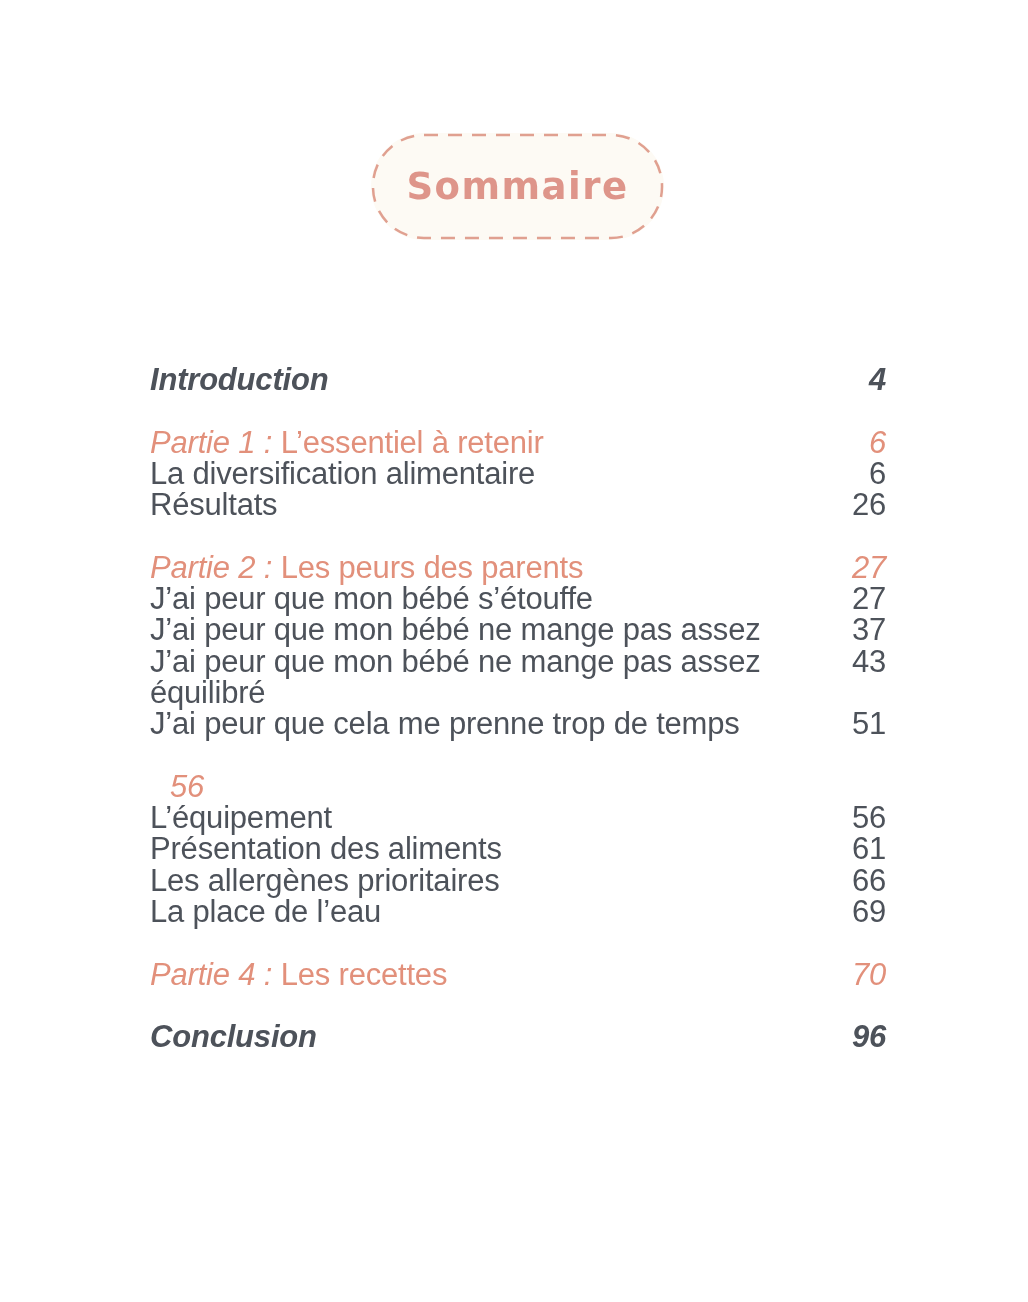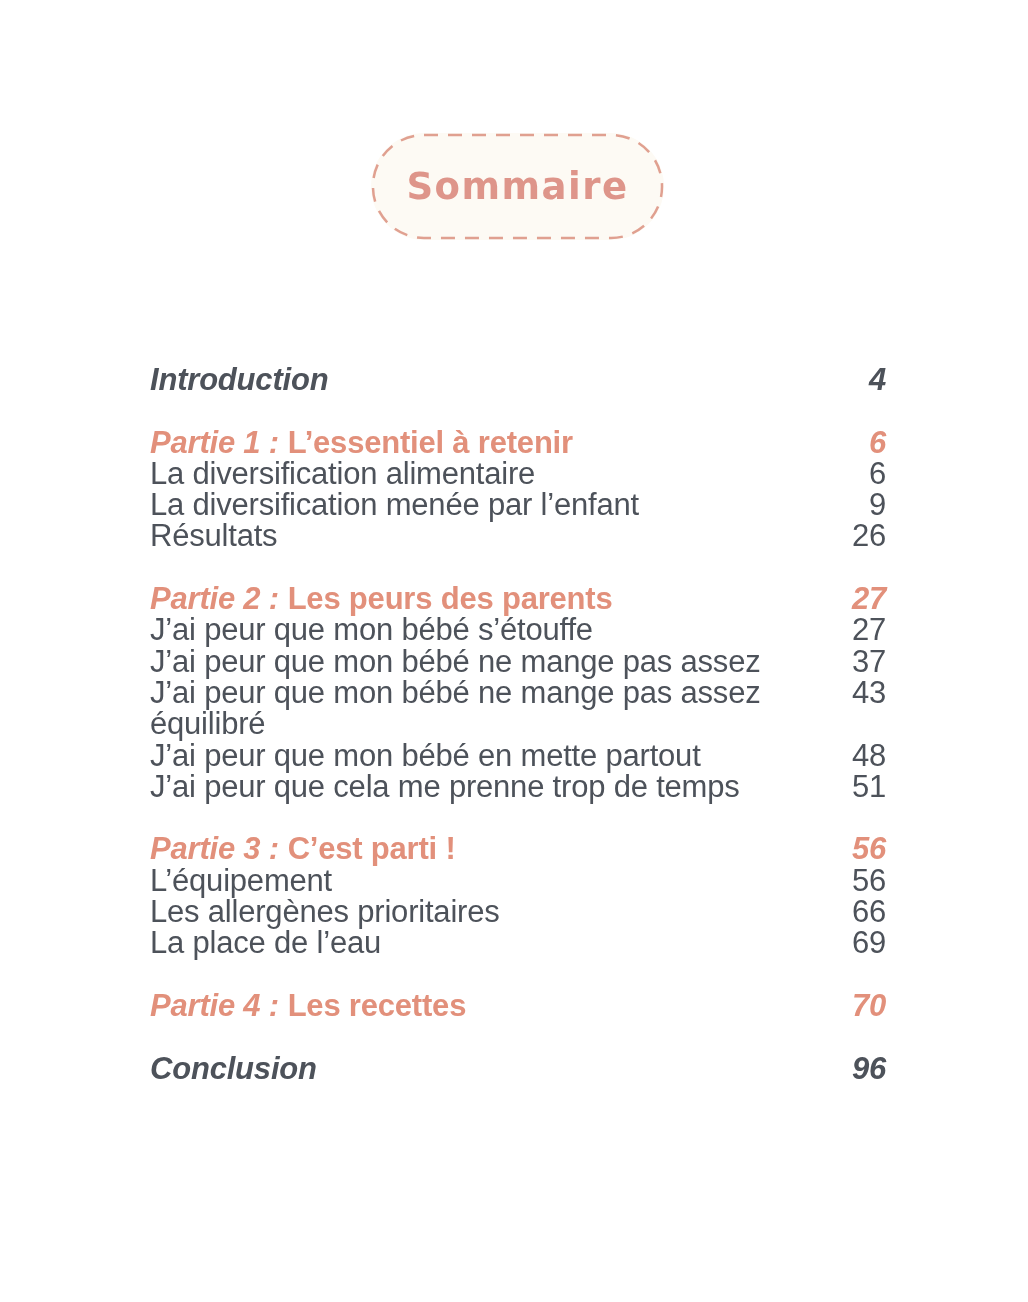--- a/index.html
+++ b/index.html
@@ -63,21 +63,21 @@
   }
   .toc-row .label { text-align: left; }
   .toc-row .num  { text-align: right; padding-left: 20px; white-space: nowrap; }
 
   .style-heading .label,
   .style-heading .num {
     font-weight: bold;
     font-style: italic;
   }
 
-  .style-partie { color: var(--accent, #e2907b); font-weight: bold; }
+  .style-partie { color: var(--accent, #e2907b); font-weight: normal; }
   .style-partie .prefix { font-style: italic; margin-right: 0.28em; }
   .style-partie .num { font-style: italic; }
 </style>
 </head>
 <body>
 
 <div class="page" style="--accent: #e2907b; --title-color: #de958a; --text-color: #4d525a; --box-bg: #fdfaf4;">
 
   <div class="title-box">
     <svg class="dashed-frame" viewBox="0 0 293 107" xmlns="http://www.w3.org/2000/svg">
@@ -96,24 +96,20 @@
       <div class="toc-group">
         <div class="toc-row style-partie">
           <span class="label"><span class="prefix">Partie 1 :</span><span>L’essentiel à retenir</span></span>
           <span class="num">6</span>
         </div>
         <div class="toc-row style-normal">
           <span class="label">La diversification alimentaire</span>
           <span class="num">6</span>
         </div>
         <div class="toc-row style-normal">
-          <span class="label">La diversification menée par l’enfant</span>
-          <span class="num">9</span>
-        </div>
-        <div class="toc-row style-normal">
           <span class="label">Résultats</span>
           <span class="num">26</span>
         </div>
       </div>
       <div class="toc-group">
         <div class="toc-row style-partie">
           <span class="label"><span class="prefix">Partie 2 :</span><span>Les peurs des parents</span></span>
           <span class="num">27</span>
         </div>
         <div class="toc-row style-normal">
@@ -122,36 +118,35 @@
         </div>
         <div class="toc-row style-normal">
           <span class="label">J’ai peur que mon bébé ne mange pas assez</span>
           <span class="num">37</span>
         </div>
         <div class="toc-row style-normal">
           <span class="label">J’ai peur que mon bébé ne mange pas assez équilibré</span>
           <span class="num">43</span>
         </div>
         <div class="toc-row style-normal">
-          <span class="label">J’ai peur que mon bébé en mette partout</span>
-          <span class="num">48</span>
-        </div>
-        <div class="toc-row style-normal">
           <span class="label">J’ai peur que cela me prenne trop de temps</span>
           <span class="num">51</span>
         </div>
       </div>
       <div class="toc-group">
         <div class="toc-row style-partie">
-          <span class="label"><span class="prefix">Partie 3 :</span><span>C’est parti !</span></span>
           <span class="num">56</span>
         </div>
         <div class="toc-row style-normal">
           <span class="label">L’équipement</span>
           <span class="num">56</span>
+        </div>
+        <div class="toc-row style-normal">
+          <span class="label">Présentation des aliments</span>
+          <span class="num">61</span>
         </div>
         <div class="toc-row style-normal">
           <span class="label">Les allergènes prioritaires</span>
           <span class="num">66</span>
         </div>
         <div class="toc-row style-normal">
           <span class="label">La place de l’eau</span>
           <span class="num">69</span>
         </div>
       </div>

